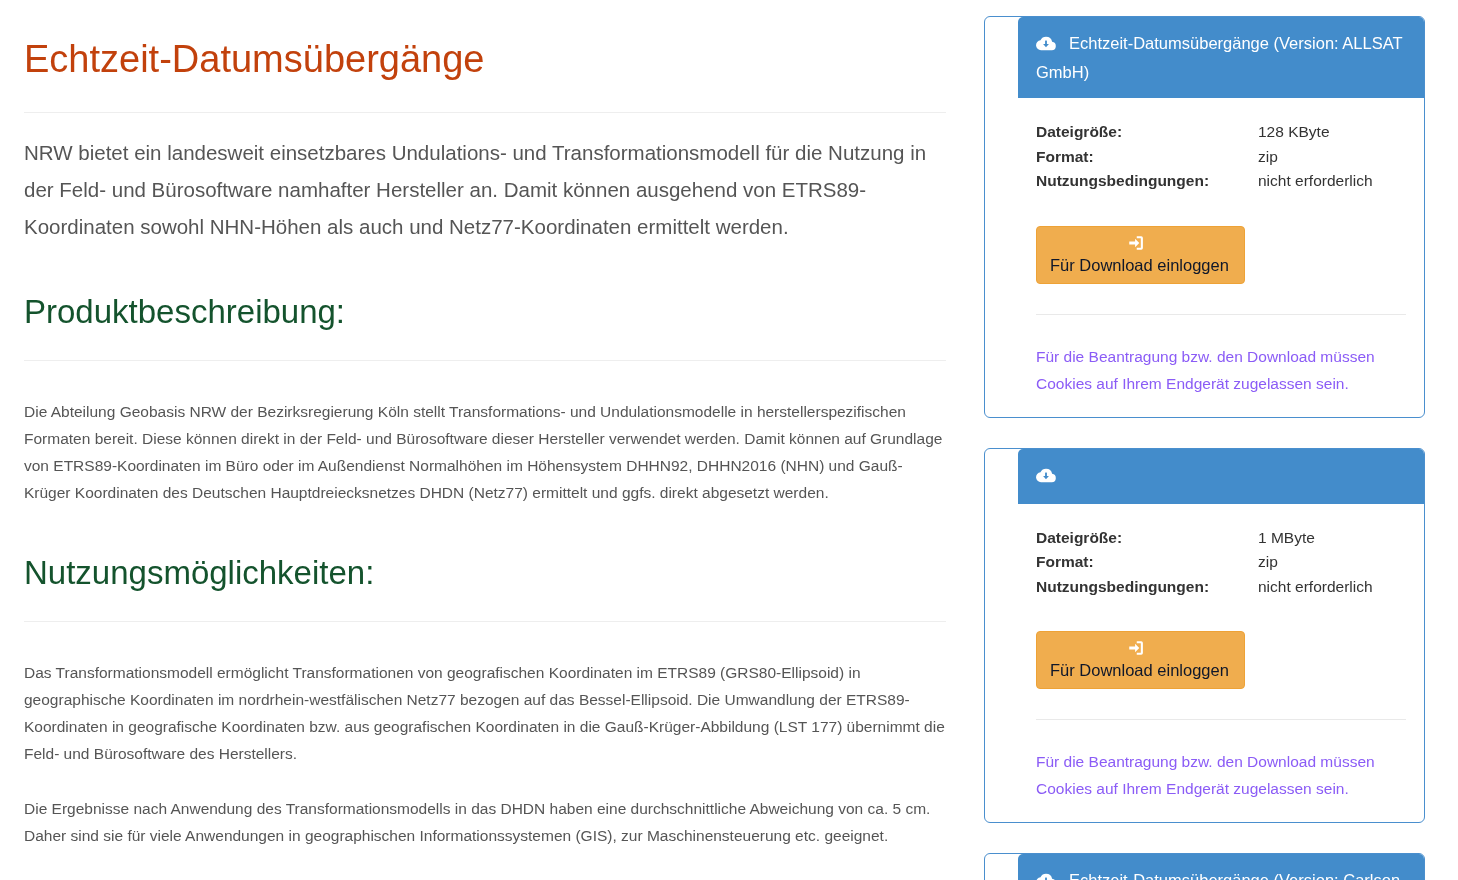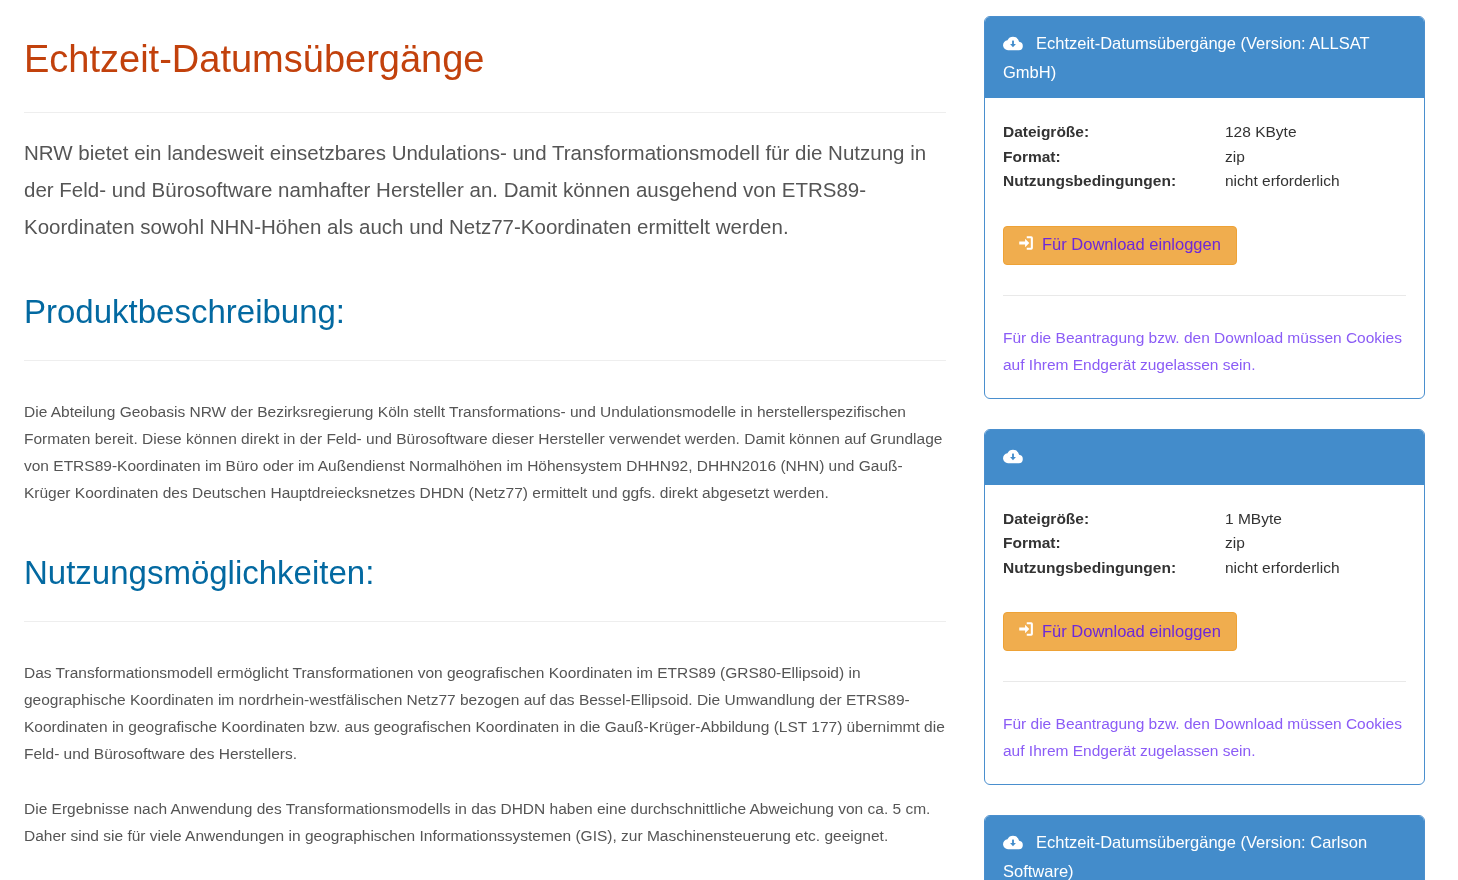--- a/index.html
+++ b/index.html
@@ -5,38 +5,38 @@
   * { margin:0; padding:0; box-sizing:border-box; }
   html,body { width:1458px; height:880px; overflow:hidden; background:#fff;
               font-family:"Liberation Sans", sans-serif; }
 
   
   .main { position:absolute; left:24px; top:0; width:922px; color:#555; }
   .main h1 { font-size:38px; font-weight:400; color:#c2410c;
              margin-top:38px; line-height:1.15; }
   .main hr { border:none; border-top:1px solid #eee; margin-top:30px; }
   .intro { font-size:20.5px; line-height:37px; margin-top:21px; color:#555; }
-  .main h2 { font-size:33px; font-weight:400; color:#0369a1; margin-top:49px; line-height:1.1; }
+  .main h2 { font-size:33px; font-weight:400; color:#14532d; margin-top:49px; line-height:1.1; }
   .body-par { font-size:15.5px; line-height:27px; margin-top:37px; color:#555; }
   .body-par + .body-par { margin-top:28px; }
 
   
   .sidebar { position:absolute; left:984px; top:16px; width:441px; }
-  .card { border:1px solid #4a8fce; border-radius:6px; margin-bottom:30px; background:#fff; }
+  .card { border:1px solid #4a8fce; border-radius:6px; margin-bottom:30px; background:#fff;padding-left:33px; }
   .card-header { background:#438ccb; color:#fff; padding:13px 18px;
                  font-size:16.5px; line-height:26px; border-radius:5px 5px 0 0; }
   .card-header .hicon { display:inline-block; vertical-align:-3px; margin-right:13px; }
   .card-body { padding:22px 18px 20px 18px; }
   .detail-row { display:flex; font-size:15.5px; line-height:24.5px; color:#333; }
   .detail-row dt { width:198px; text-align:left; font-weight:700; flex:none; }
   .detail-row dd { margin-left:24px; }
   .login-btn { margin-top:32px; display:inline-flex; align-items:center;
                background:#f0ad4e; border:1px solid #eea236; border-radius:4px;
-               color:#6d28d9; font-size:16.5px; font-family:inherit;
-               padding:7px 15px 8px 13px; cursor:pointer; }
+               color:#0f172a; font-size:16.5px; font-family:inherit;
+               padding:7px 15px 8px 13px; cursor:pointer;flex-direction:column; }
   .login-btn .bicon { margin-right:7px; display:inline-block; }
   .card-divider { border:none; border-top:1px solid #e9e9e9; margin:30px 0 28px 0; }
   .cookie-note { font-size:15.5px; line-height:27px; color:#8b5cf6; }
 </style>
 </head>
 <body>
 
 <div class="main">
   <h1>Echtzeit-Datumsübergänge</h1>
   <hr>

